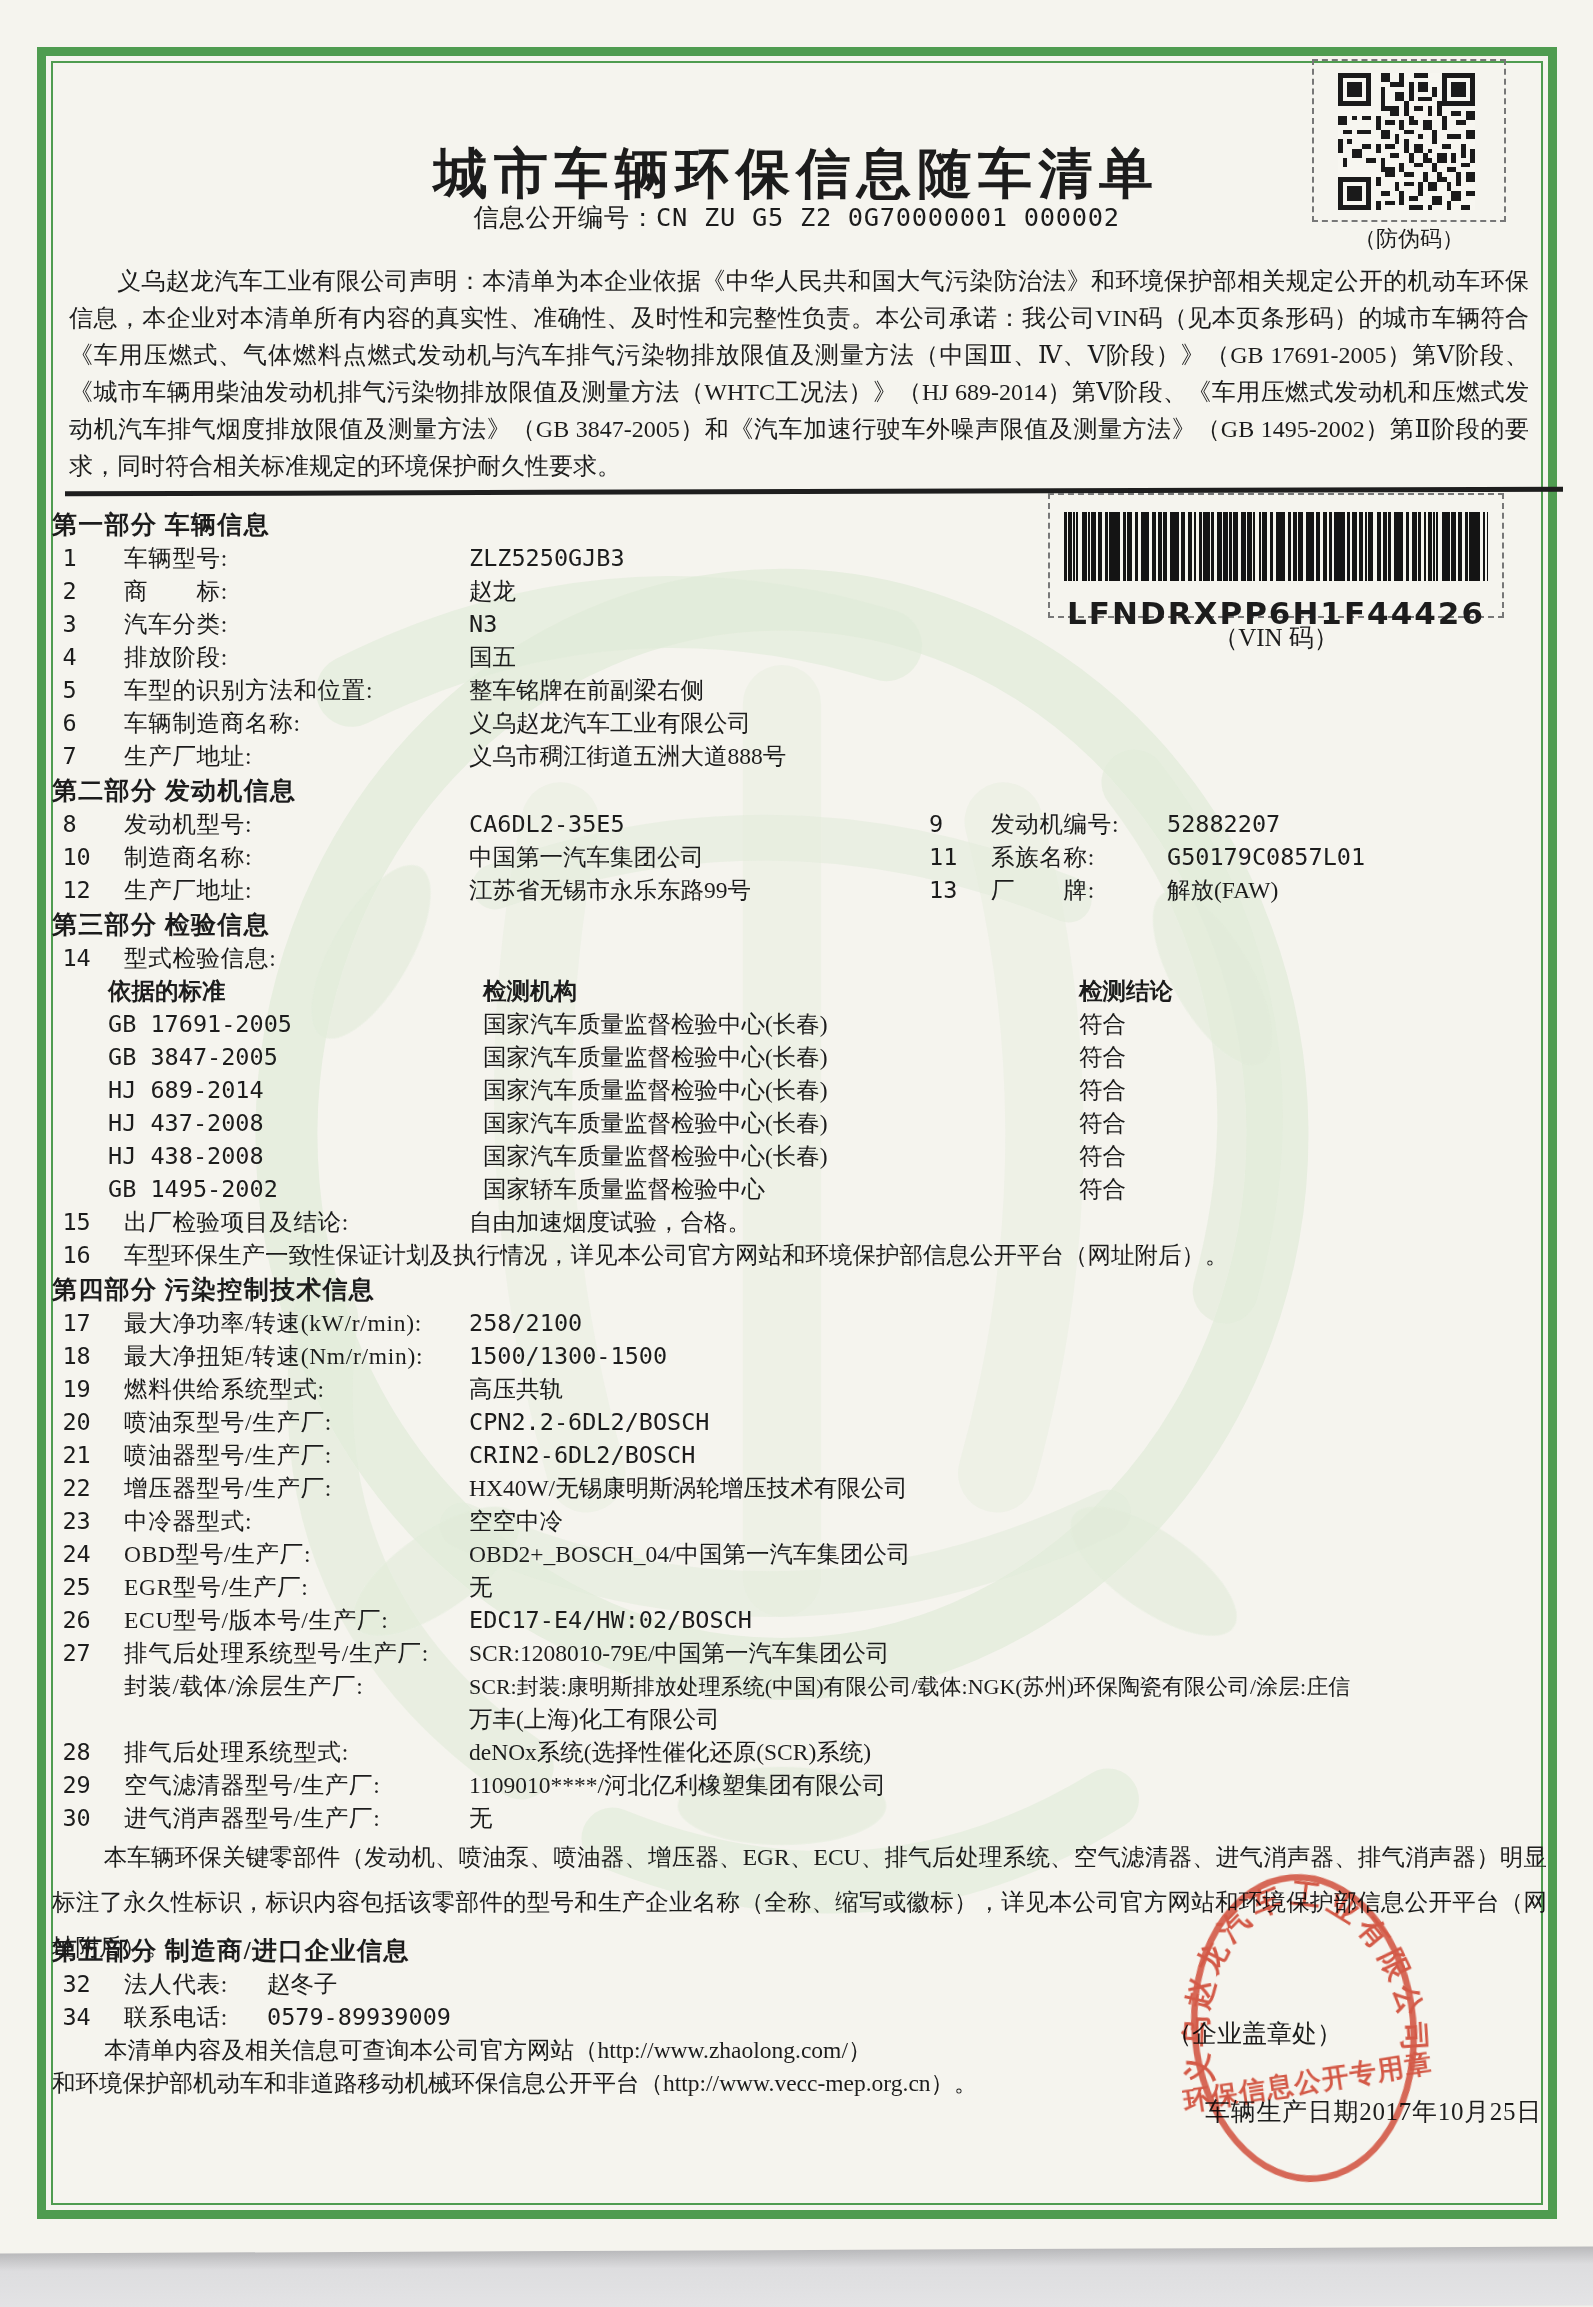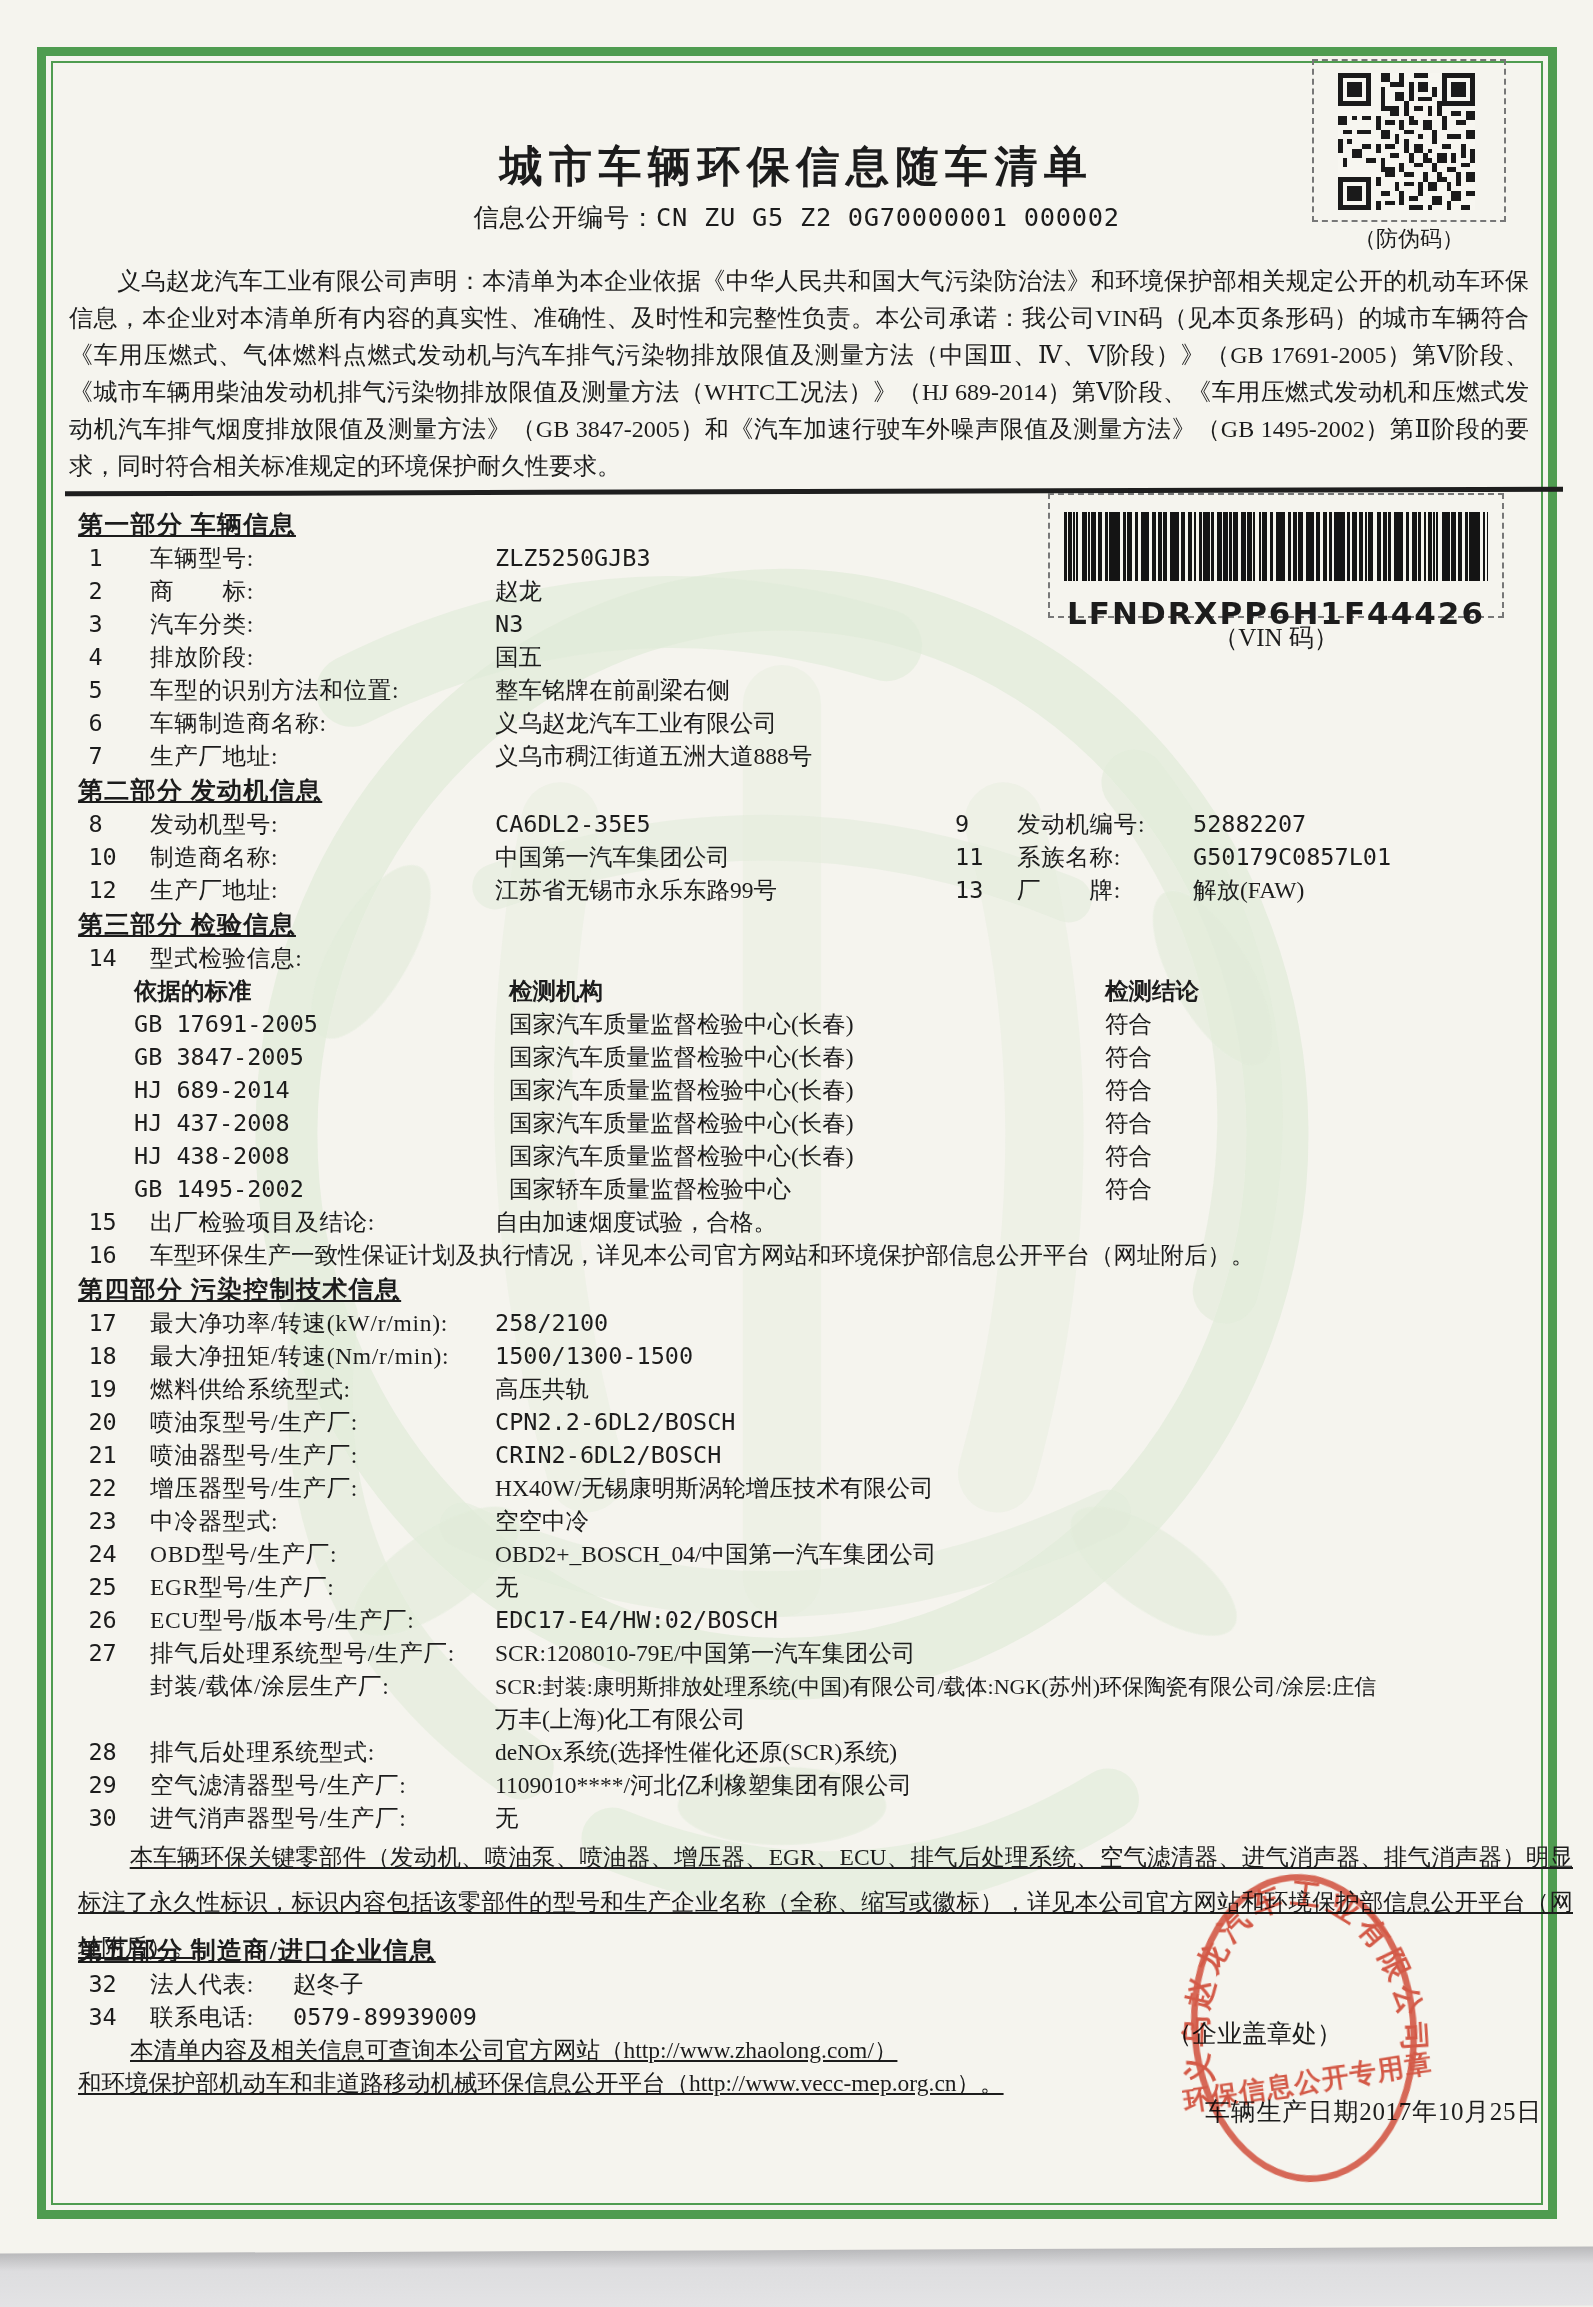--- a/index.html
+++ b/index.html
@@ -9,42 +9,42 @@
   .scan-band{position:absolute;left:-6.5px;top:2250px;width:1610px;height:59px;
         background:linear-gradient(#b9b9bb,#dddddf 30%,#e4e4e6);transform:rotate(-0.25deg);}
   
   .frame{position:absolute;left:37px;top:47px;width:1520px;height:2172px;box-sizing:border-box;
         border:9.8px solid #4f9c50;z-index:2;}
   .frame-inner{position:absolute;left:4.6px;top:4.6px;right:4.6px;bottom:4.6px;border:2.6px solid #4f9c50;}
   
   .wm{position:absolute;left:156px;top:365px;z-index:1;opacity:.6;}
   
   .abs{position:absolute;z-index:3;}
-  .title{left:0;top:138px;width:1593px;text-align:center;font-size:43px;font-weight:bold;letter-spacing:6.5px;}
+  .title{left:0;top:138px;width:1593px;text-align:center;font-size:54px;font-weight:bold;letter-spacing:6.5px;}
   .publine{left:0;top:201px;width:1593px;text-align:center;font-size:25.4px;letter-spacing:0.7px;}
   .mono{font-family:"DejaVu Sans Mono","Liberation Mono",monospace;}
   
   .qr-box{left:1312px;top:59px;width:194px;height:163px;border:2px dashed #777;box-sizing:border-box;}
   .qr-box svg{position:absolute;left:23.5px;top:11.7px;}
   .qr-caption{left:1312px;top:224px;width:194px;text-align:center;font-size:22px;}
   
   .decl{left:69px;top:263px;width:1460px;font-size:24px;line-height:37px;text-align:justify;text-indent:2em;}
   .hr{left:65px;top:489px;width:1498px;height:4.6px;background:#1e1e1e;transform:rotate(-0.18deg);}
   
   .vin-box{left:1048px;top:493px;width:456px;height:125px;border:2px dashed #777;box-sizing:border-box;}
   .bars{position:absolute;left:14.3px;top:17px;width:424px;height:69px;
         background:
          repeating-linear-gradient(90deg,#141414 0 2.6px,rgba(0,0,0,0) 2.6px 5.9px),
          repeating-linear-gradient(90deg,#141414 0 2px,rgba(0,0,0,0) 2px 9px),
          repeating-linear-gradient(90deg,rgba(0,0,0,0) 0 3.9px,#141414 3.9px 7.8px,rgba(0,0,0,0) 7.8px 15px);}
   .vin-text{position:absolute;left:0;top:85px;width:100%;text-align:center;
         font-family:"DejaVu Sans","Liberation Sans",sans-serif;font-weight:bold;font-size:31px;letter-spacing:2px;margin-top:15px;}
   .vin-caption{left:1048px;top:621px;width:456px;text-align:center;font-size:25px;}
   
-  .bodyflow{left:78px;top:507px;width:1495px;font-size:23.5px;text-decoration:underline;}
+  .bodyflow{left:52px;top:507px;width:1495px;font-size:23.5px;}
   .h{height:35px;line-height:35px;font-size:25px;font-weight:bold;letter-spacing:1.3px;}
   .row{position:relative;height:33px;line-height:33px;white-space:nowrap;}
   .row span{position:absolute;}
   .num{left:10.4px;font-family:"DejaVu Sans Mono","Liberation Mono",monospace;}
   .lab{left:72px;letter-spacing:0.7px;}
   .val{left:417px;}
   .num2{left:877px;font-family:"DejaVu Sans Mono","Liberation Mono",monospace;}
   .lab2{left:939px;letter-spacing:0.7px;}
   .val2{left:1115px;}
   .t-std{left:56px;font-family:"DejaVu Sans Mono","Liberation Mono",monospace;}

